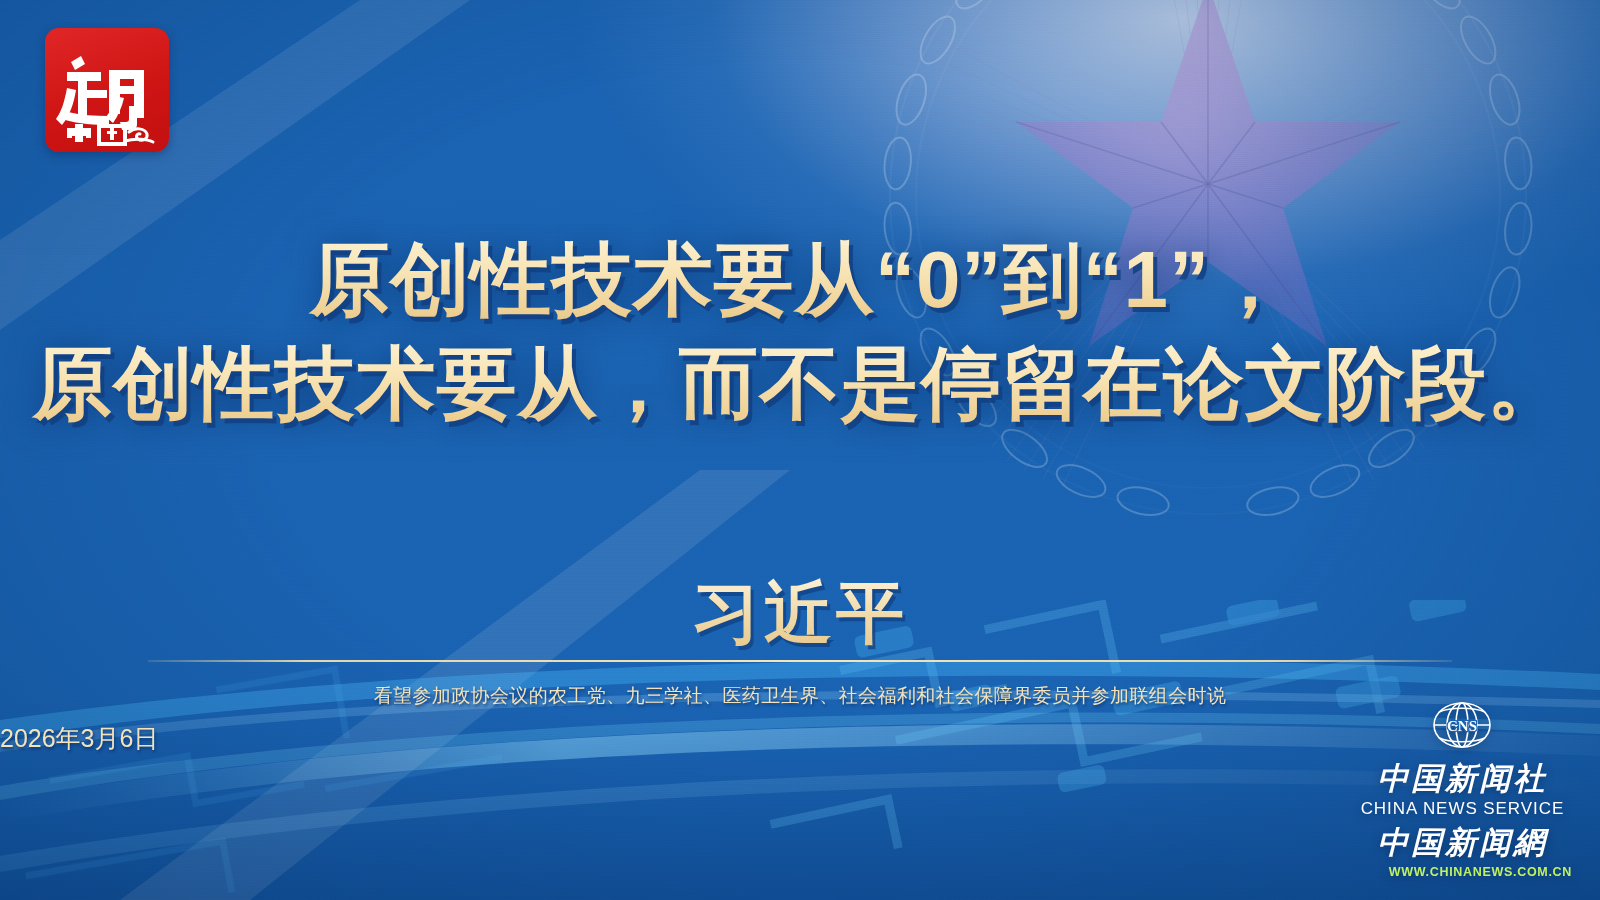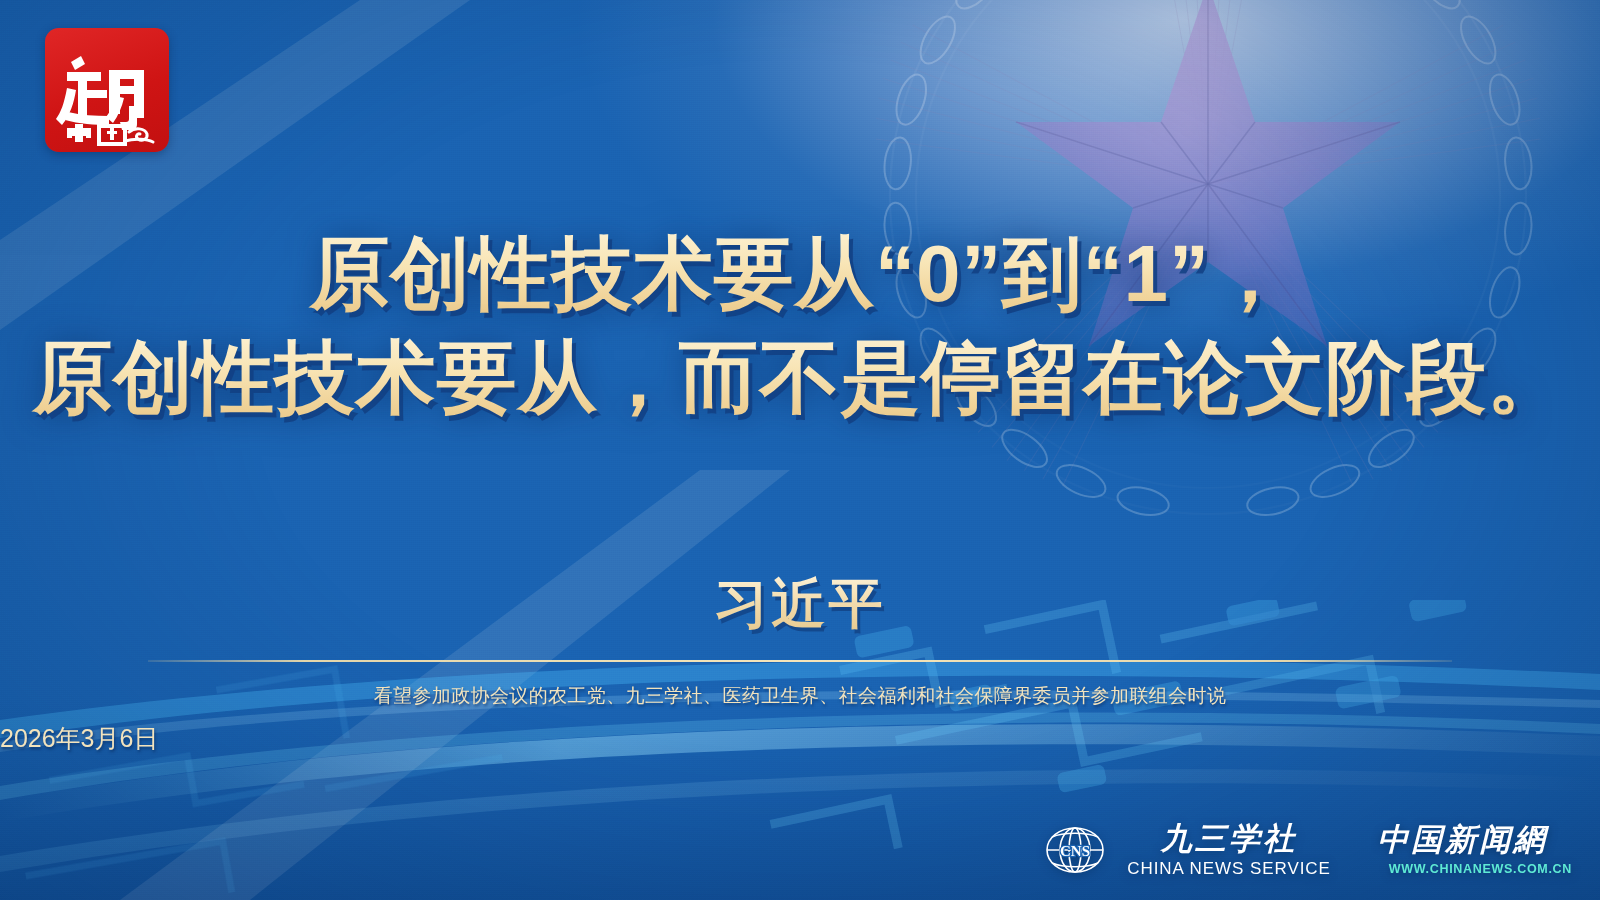--- a/index.html
+++ b/index.html
@@ -64,21 +64,21 @@
     position:absolute;left:45px;top:28px;width:124px;height:124px;
     background:linear-gradient(160deg,#e02626 0%,#cf1414 55%,#c21010 100%);
     border-radius:14px;
     box-shadow:0 3px 10px rgba(0,30,70,.35);
     overflow:hidden;
   }
   .logo svg{width:100%;height:100%;display:block;}
 
   
   .quote{
-    position:absolute;left:0;right:0;top:222px;text-align:center;
+    position:absolute;left:0;right:0;top:228px;text-align:center;
   }
   .qline{
     font-family:"Liberation Sans","DejaVu Sans",sans-serif;
     font-weight:700;
     font-size:82px;
     line-height:104px;
     letter-spacing:.01em;
     color:#f7e2b0;
     background:linear-gradient(180deg,#fdf3d8 0%,#f8e5b6 40%,#efd196 78%,#e7c484 100%);
     -webkit-background-clip:text;background-clip:text;
@@ -86,21 +86,21 @@
     filter:drop-shadow(4px 5px 0px rgba(18,64,130,.85)) drop-shadow(0 0 16px rgba(10,50,110,.55));
     white-space:nowrap;
   }
   .qline.l1{font-size:80px;}
   .qline.l2{font-size:80px;}
   .qline.l3{font-size:80px;}
 
   
   .speaker{
     position:absolute;left:0;right:0;top:568px;text-align:center;
-    font-size:54px;font-weight:700;letter-spacing:.06em;
+    font-size:68px;font-weight:700;letter-spacing:.06em;
     color:#f3dfb2;
     background:linear-gradient(180deg,#fff6e1 0%,#f3ddaf 45%,#e4c486 100%);
     -webkit-background-clip:text;background-clip:text;
     -webkit-text-fill-color:transparent;
     filter:drop-shadow(3px 4px 0 rgba(18,64,130,.75));
   }
 
   
   .divider{
     position:absolute;left:148px;width:1304px;top:660px;height:2px;
@@ -117,36 +117,37 @@
   .capdate{
     position:absolute;left:0;right:0;top:718px;text-align:left;
     font-size:25px;line-height:40px;
     color:#f2e3bd;
     text-shadow:1px 2px 3px rgba(8,40,90,.7);
   }
 
   
   .brand{
     position:absolute;right:28px;bottom:22px;
-    display:flex;align-items:center;gap:22px;
+    display:flex;align-items:center;gap:10px;
     filter:drop-shadow(0 2px 4px rgba(0,30,70,.5));
+    flex-direction:column;
   }
   .cns-globe{width:60px;height:56px;flex:0 0 auto;}
   .cns-globe svg{width:100%;height:100%;display:block;}
   .brand-block{display:flex;flex-direction:column;align-items:center;line-height:1;}
   .brand-cn{
     font-family:"Liberation Serif","DejaVu Serif",serif;
     font-weight:700;font-size:31px;color:#ffffff;letter-spacing:.10em;
     font-style:italic;
   }
   .brand-en{
     font-size:17px;font-weight:400;color:#ffffff;letter-spacing:.055em;margin-top:6px;
   }
   .brand-url{
-    font-size:12.5px;font-weight:700;color:#5eead4;letter-spacing:.055em;margin-top:8px;margin-left:36px;
+    font-size:12.5px;font-weight:700;color:#bef264;letter-spacing:.055em;margin-top:8px;margin-left:36px;
   }
 </style>
 </head>
 <body>
 
 <div class="poster">
 
   <div class="bg-layer topglow"></div>
 
   <div class="emblem">
@@ -466,21 +467,21 @@
           <ellipse cx="60" cy="56" rx="12" ry="44"></ellipse>
           <line x1="4" y1="56" x2="116" y2="56"></line>
           <path d="M14,30 C36,20 84,20 106,30"></path>
           <path d="M14,82 C36,92 84,92 106,82"></path>
         </g>
         <rect x="22" y="40" width="76" height="32" fill="#1a63b2" fill-opacity="0"></rect>
         <text x="60" y="68" text-anchor="middle" font-family="Liberation Serif, DejaVu Serif, serif" font-size="30" font-weight="700" fill="#ffffff" stroke="#1a63b2" stroke-width="5" paint-order="stroke">CNS</text>
       </svg>
     </div>
     <div class="brand-block">
-      <div class="brand-cn">九三学社</div>
+      <div class="brand-cn">中国新闻社</div>
       <div class="brand-en">CHINA NEWS SERVICE</div>
     </div>
     <div class="brand-block">
       <div class="brand-cn">中国新闻網</div>
       <div class="brand-url">WWW.CHINANEWS.COM.CN</div>
     </div>
   </div>
 
 </div>
 

